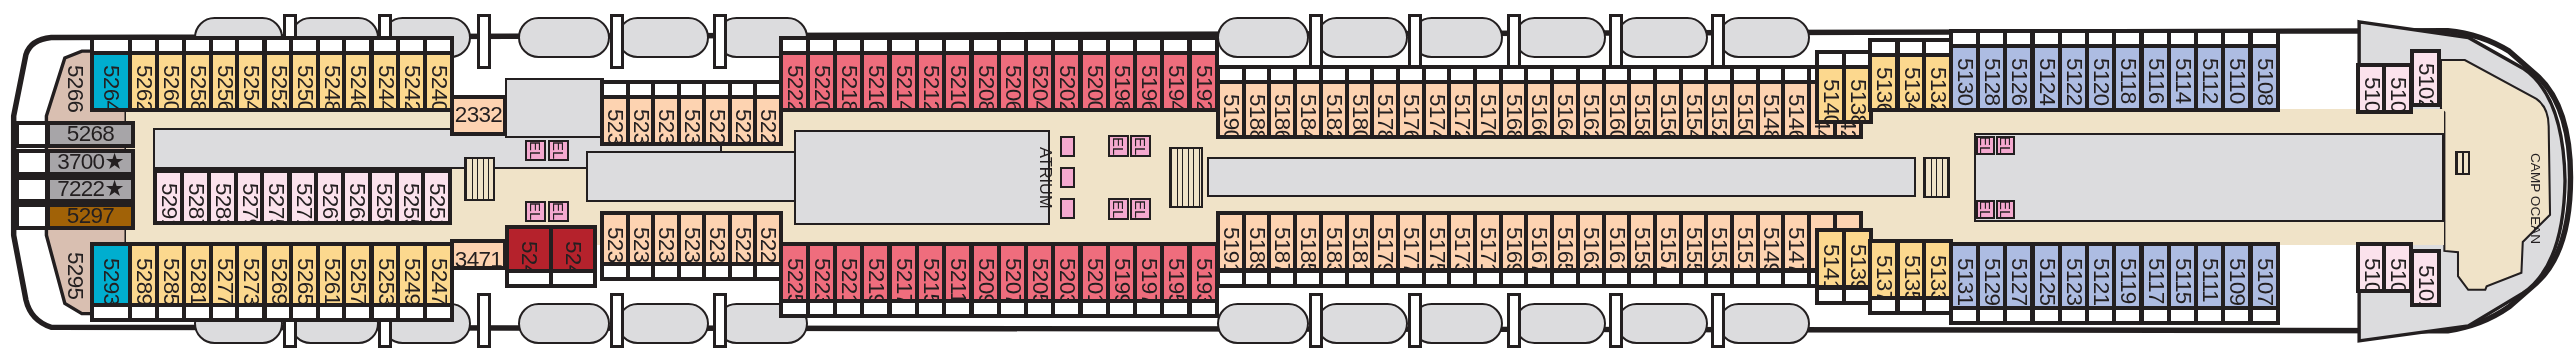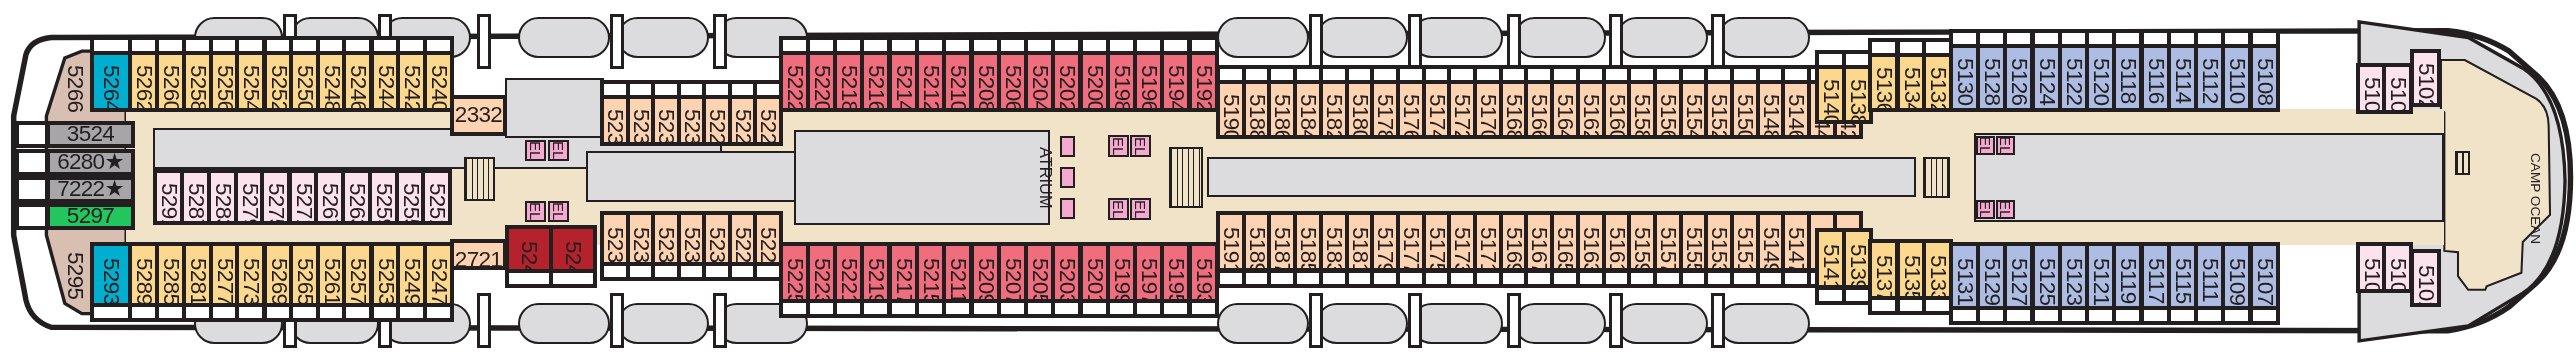--- a/index.html
+++ b/index.html
@@ -508,21 +508,21 @@
       <div class="balc" style="left: 370px; top: 303px; width: 31px; height: 19px;"></div>
       <div class="cabin bot" style="left: 396px; top: 242px; width: 31px; height: 65px; background: rgb(252, 216, 142);">
         <span class="lbl">5249</span>
       </div>
       <div class="balc" style="left: 396px; top: 303px; width: 31px; height: 19px;"></div>
       <div class="cabin bot" style="left: 423px; top: 242px; width: 31px; height: 65px; background: rgb(252, 216, 142);">
         <span class="lbl">5247★</span>
       </div>
       <div class="balc" style="left: 423px; top: 303px; width: 31px; height: 19px;"></div>
       <div class="cabin hz bot" style="left: 450px; top: 239px; width: 57px; height: 31px; background: rgb(253, 211, 177);">
-        <span class="lbl">2721</span>
+        <span class="lbl">3471</span>
       </div>
       <div class="cabin bot" style="left: 505px; top: 225px; width: 48px; height: 48px; background: rgb(181, 34, 44);">
         <span class="lbl">5243</span>
       </div>
       <div class="balc" style="left: 505px; top: 269px; width: 48px; height: 19px;"></div>
       <div class="cabin bot" style="left: 549px; top: 225px; width: 48px; height: 48px; background: rgb(181, 34, 44);">
         <span class="lbl">5241</span>
       </div>
       <div class="balc" style="left: 549px; top: 269px; width: 48px; height: 19px;"></div>
       <div class="cabin bot" style="left: 600px; top: 211px; width: 30px; height: 55px; background: rgb(253, 211, 177);">
@@ -795,32 +795,32 @@
         <span class="lbl">5101</span>
       </div>
       <div class="cabin" style="left: 60px; top: 55px; width: 30px; height: 61px; background: transparent; border: none;">
         <span class="lbl">5266</span>
       </div>
       <div class="cabin" style="left: 60px; top: 242px; width: 30px; height: 61px; background: transparent; border: none;">
         <span class="lbl">5295</span>
       </div>
       <div class="balc" style="left: 15px; top: 121px; width: 34px; height: 27px;"></div>
       <div class="cabin hz" style="left: 46px; top: 121px; width: 89px; height: 27px; background: rgb(167, 165, 168);">
-        <span class="lbl">3524</span>
+        <span class="lbl">5268</span>
       </div>
       <div class="balc" style="left: 15px; top: 149px; width: 34px; height: 27px;"></div>
       <div class="cabin hz" style="left: 46px; top: 149px; width: 89px; height: 27px; background: rgb(167, 165, 168);">
-        <span class="lbl">6280★</span>
+        <span class="lbl">3700★</span>
       </div>
       <div class="balc" style="left: 15px; top: 176px; width: 34px; height: 27px;"></div>
       <div class="cabin hz" style="left: 46px; top: 176px; width: 89px; height: 27px; background: rgb(167, 165, 168);">
         <span class="lbl">7222★</span>
       </div>
       <div class="balc" style="left: 15px; top: 203px; width: 34px; height: 27px;"></div>
-      <div class="cabin hz" style="left: 46px; top: 203px; width: 89px; height: 27px; background: #22c55e;">
+      <div class="cabin hz" style="left: 46px; top: 203px; width: 89px; height: 27px; background: #a16207;">
         <span class="lbl">5297</span>
       </div>
       <div class="cabin" style="left: 153px; top: 169px; width: 31px; height: 56px; background: rgb(251, 226, 236);">
         <span class="lbl">5291●</span>
       </div>
       <div class="cabin" style="left: 180px; top: 169px; width: 31px; height: 56px; background: rgb(251, 226, 236);">
         <span class="lbl">5287●</span>
       </div>
       <div class="cabin" style="left: 207px; top: 169px; width: 31px; height: 56px; background: rgb(251, 226, 236);">
         <span class="lbl">5283●●</span>

